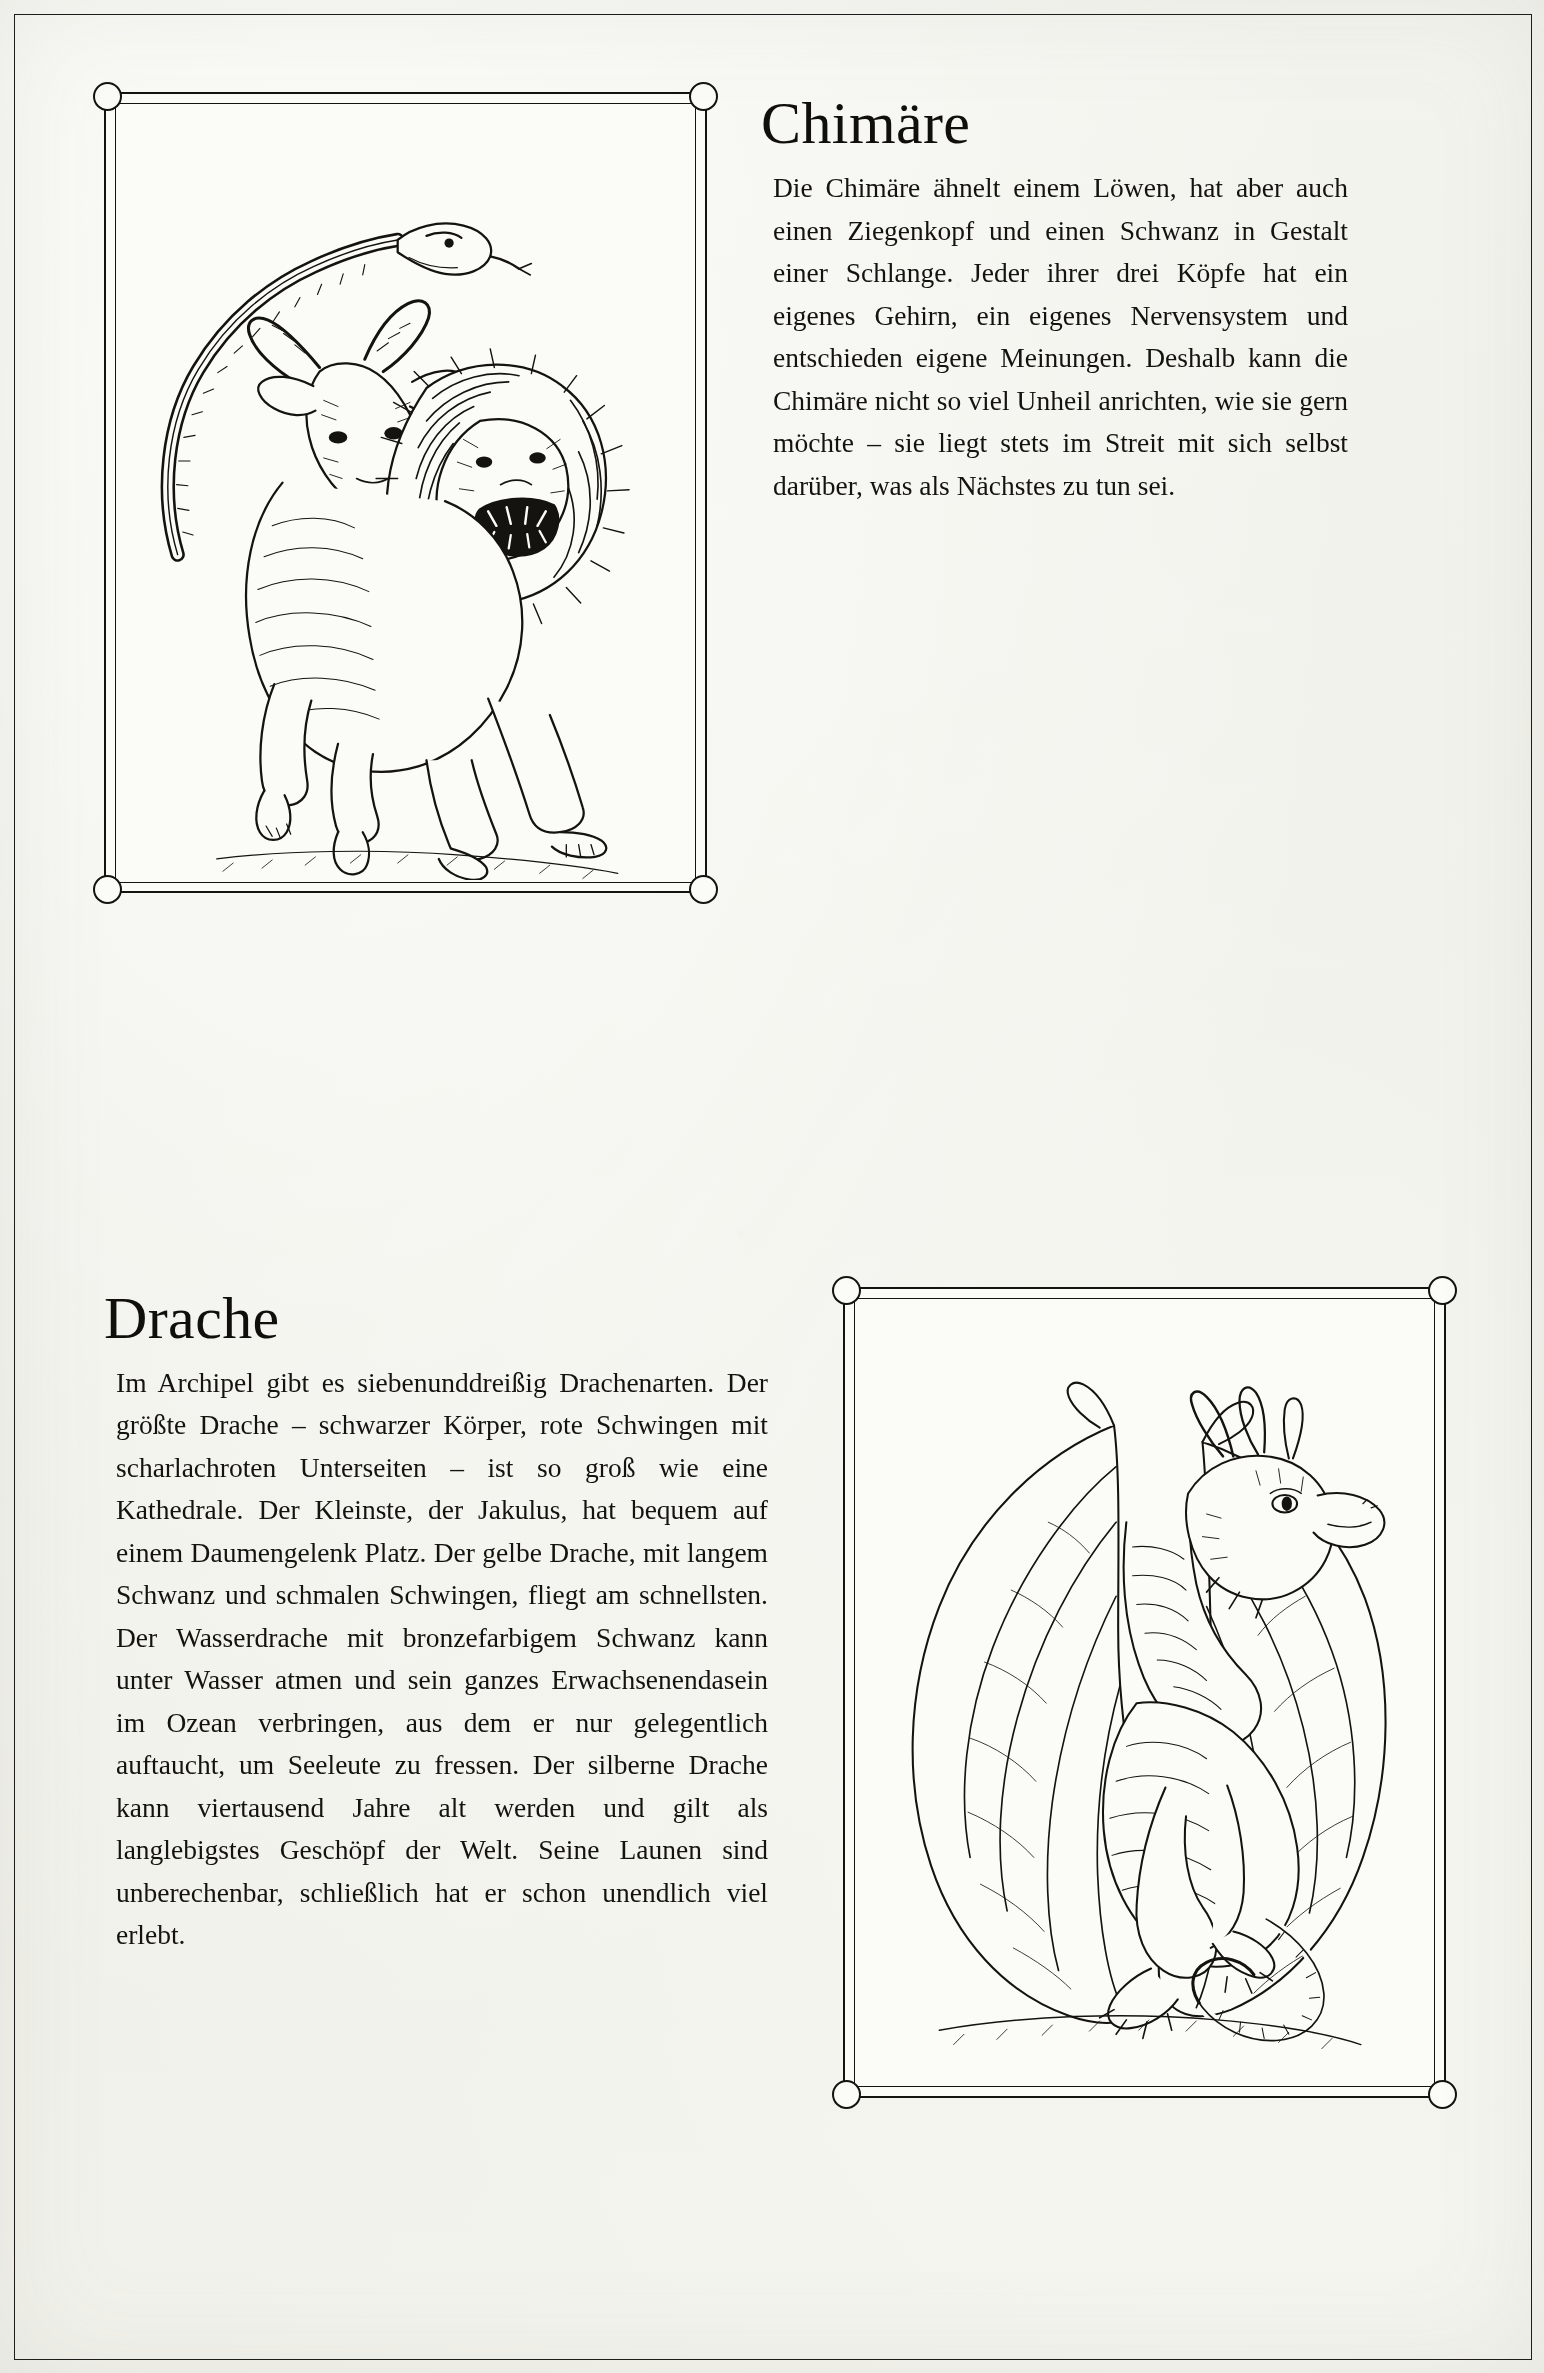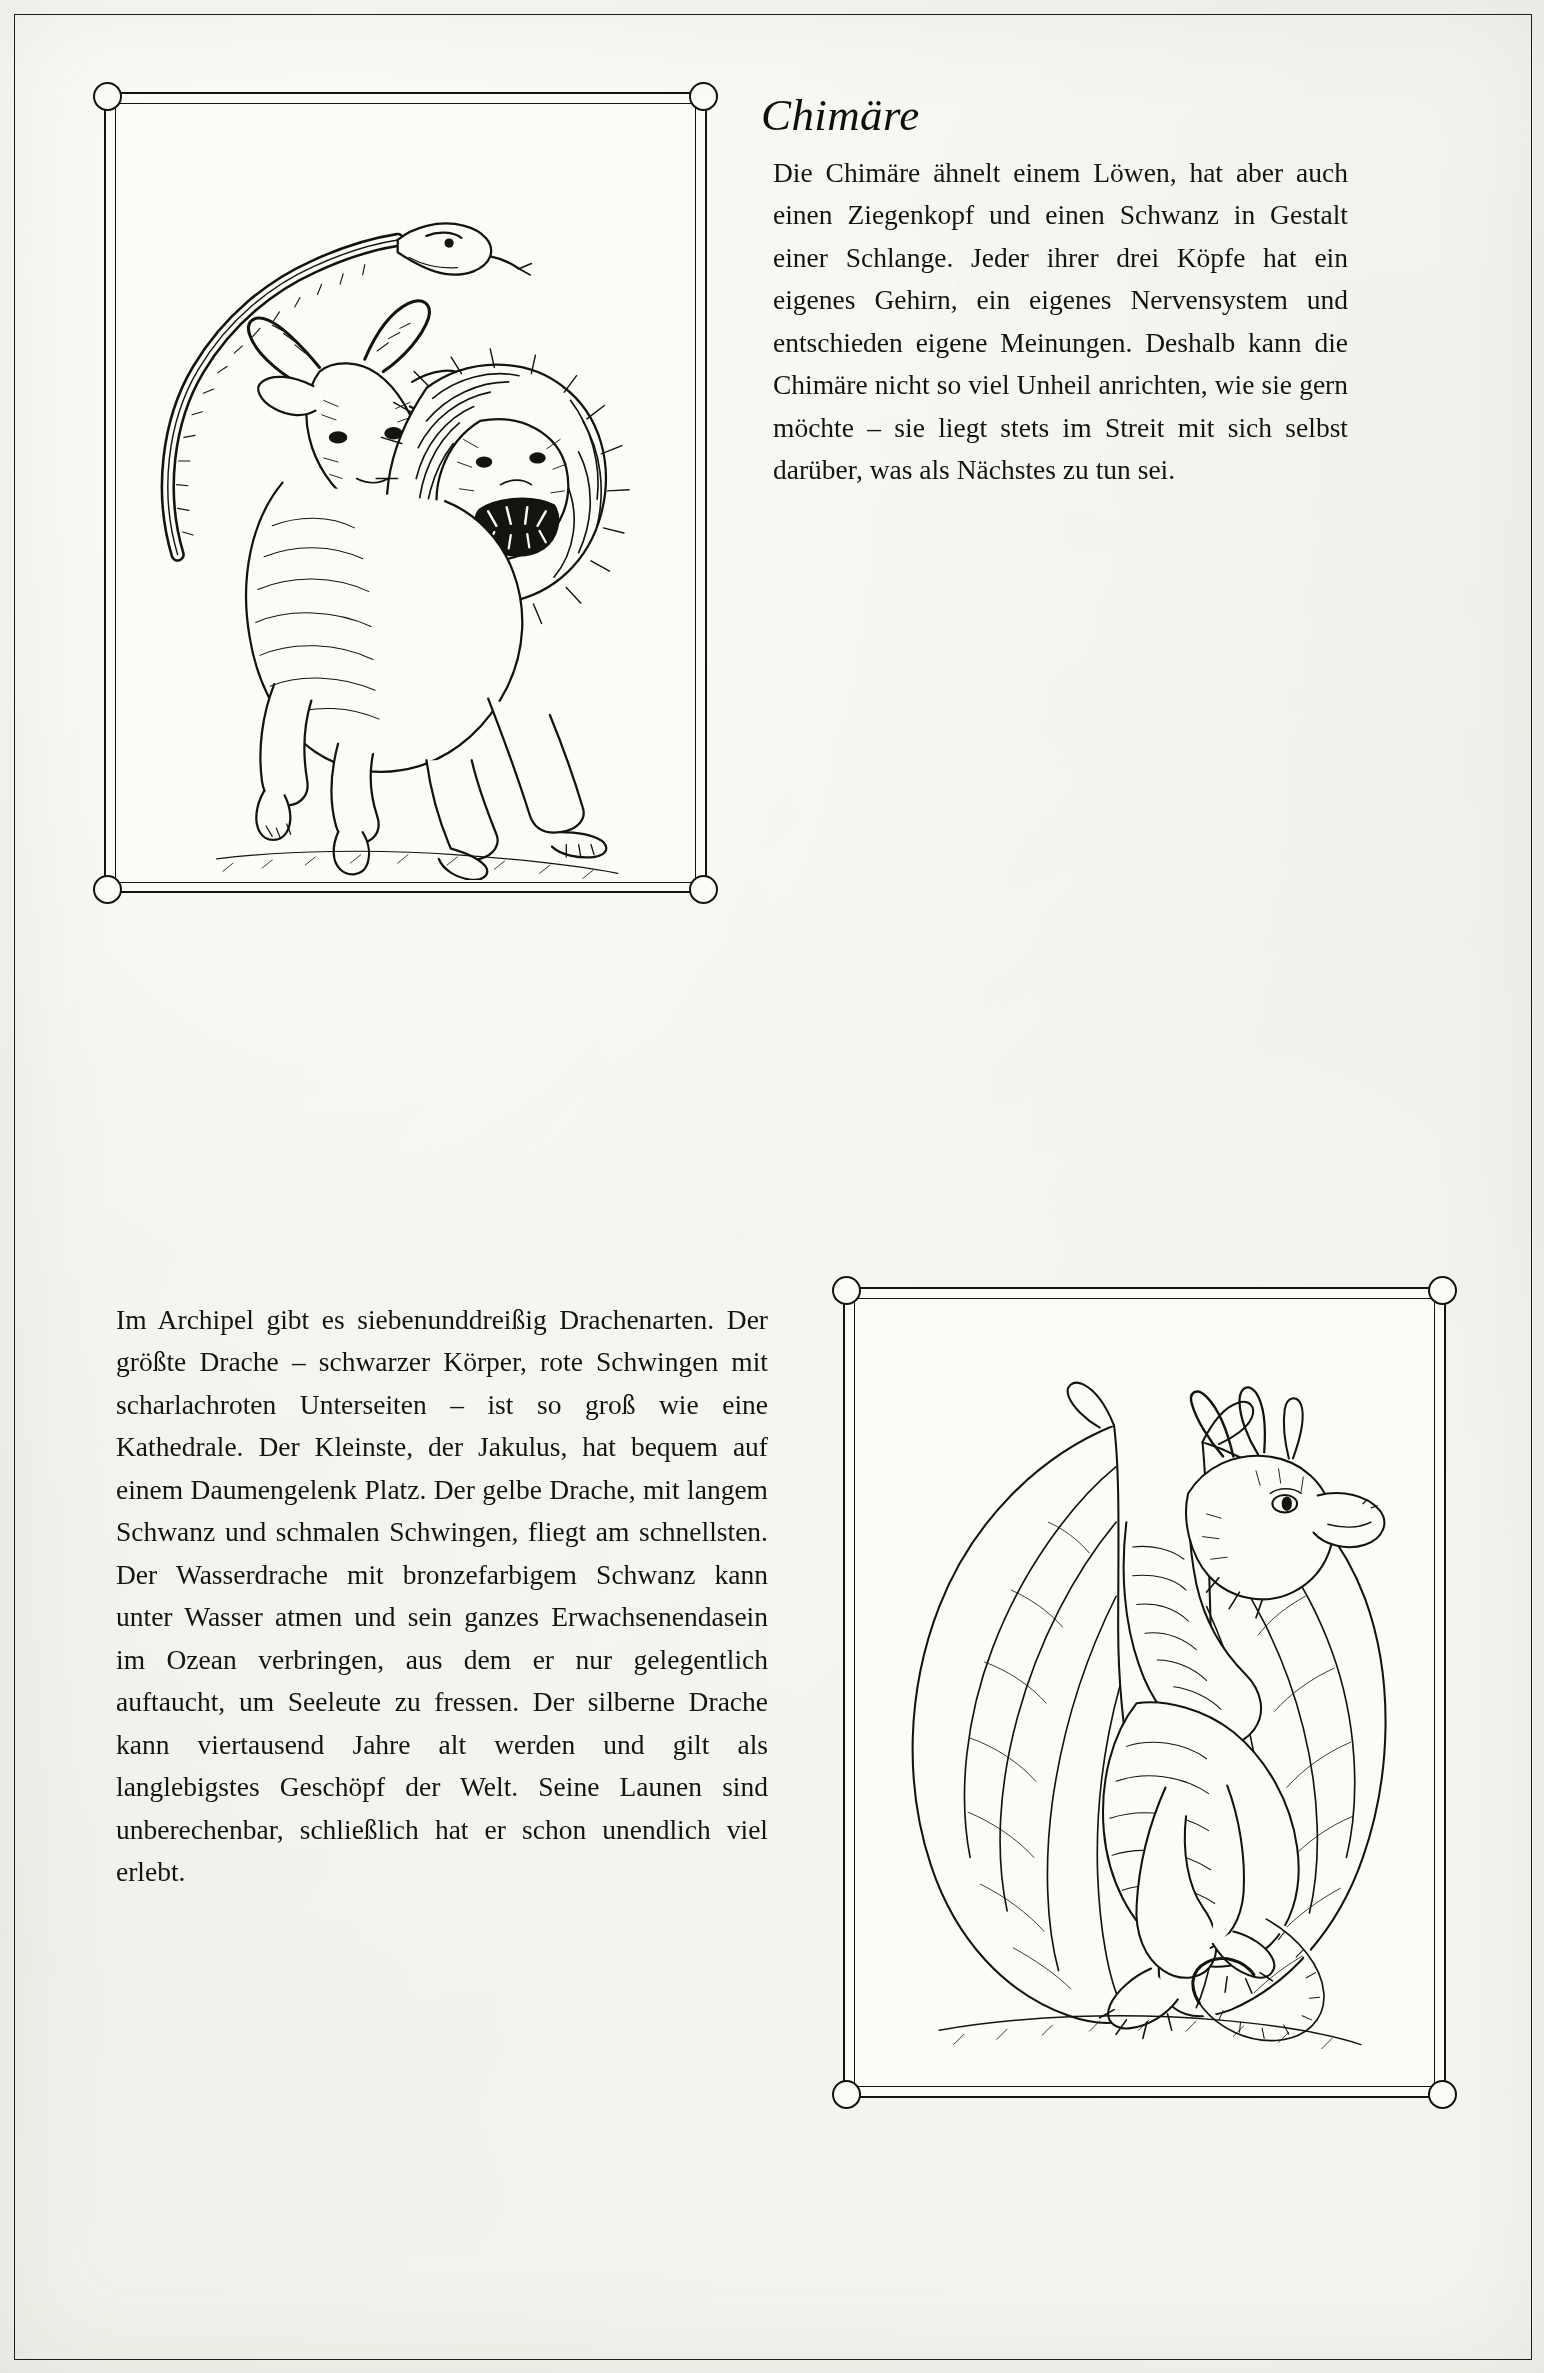--- a/index.html
+++ b/index.html
@@ -133,27 +133,26 @@
 
   .col-drache {
     position: absolute;
     left: 0;
     top: 1212px;
     width: 676px;
   }
 
   h2.heading {
     font-family: "Liberation Serif", serif;
-    font-size: 45px;
+    font-size: 60px;
     font-weight: 400;
     letter-spacing: 0.4px;
     margin: 0 0 9.7px 0;
     line-height: 1.05;
     color: #100f0c;
-    font-style: italic;
   }
 
   .body-text { display: block; }
 
   
   .vignette {
     position: absolute;
     inset: 0;
     pointer-events: none;
     box-shadow: inset 0 0 116px rgba(120,118,110,.10);
@@ -347,20 +346,21 @@
         </div>
       </div>
     </div>
 
     <div class="col-chimaere text-col">
       <h2 class="heading">Chimäre</h2>
       <p class="body-text">Die Chimäre ähnelt einem Löwen, hat aber auch einen Ziegenkopf und einen Schwanz in Gestalt einer Schlange. Jeder ihrer drei Köpfe hat ein eigenes Gehirn, ein eigenes Nervensystem und entschieden eigene Meinungen. Deshalb kann die Chimäre nicht so viel Unheil anrichten, wie sie gern möchte – sie liegt stets im Streit mit sich selbst darüber, was als Nächstes zu tun sei.</p>
     </div>
 
     <div class="col-drache text-col">
+      <h2 class="heading">Drache</h2>
       <p class="body-text">Im Archipel gibt es siebenunddreißig Drachenarten. Der größte Drache – schwarzer Körper, rote Schwingen mit scharlachroten Unterseiten – ist so groß wie eine Kathedrale. Der Kleinste, der Jakulus, hat bequem auf einem Daumengelenk Platz. Der gelbe Drache, mit langem Schwanz und schmalen Schwingen, fliegt am schnellsten. Der Wasserdrache mit bronzefarbigem Schwanz kann unter Wasser atmen und sein ganzes Erwachsenendasein im Ozean verbringen, aus dem er nur gelegentlich auftaucht, um Seeleute zu fressen. Der silberne Drache kann viertausend Jahre alt werden und gilt als langlebigstes Geschöpf der Welt. Seine Launen sind unberechenbar, schließlich hat er schon unendlich viel erlebt.</p>
     </div>
 
     <div class="figure-drache">
       <div class="frame">
         <span class="corner tl"></span>
         <span class="corner tr"></span>
         <span class="corner bl"></span>
         <span class="corner br"></span>
 

